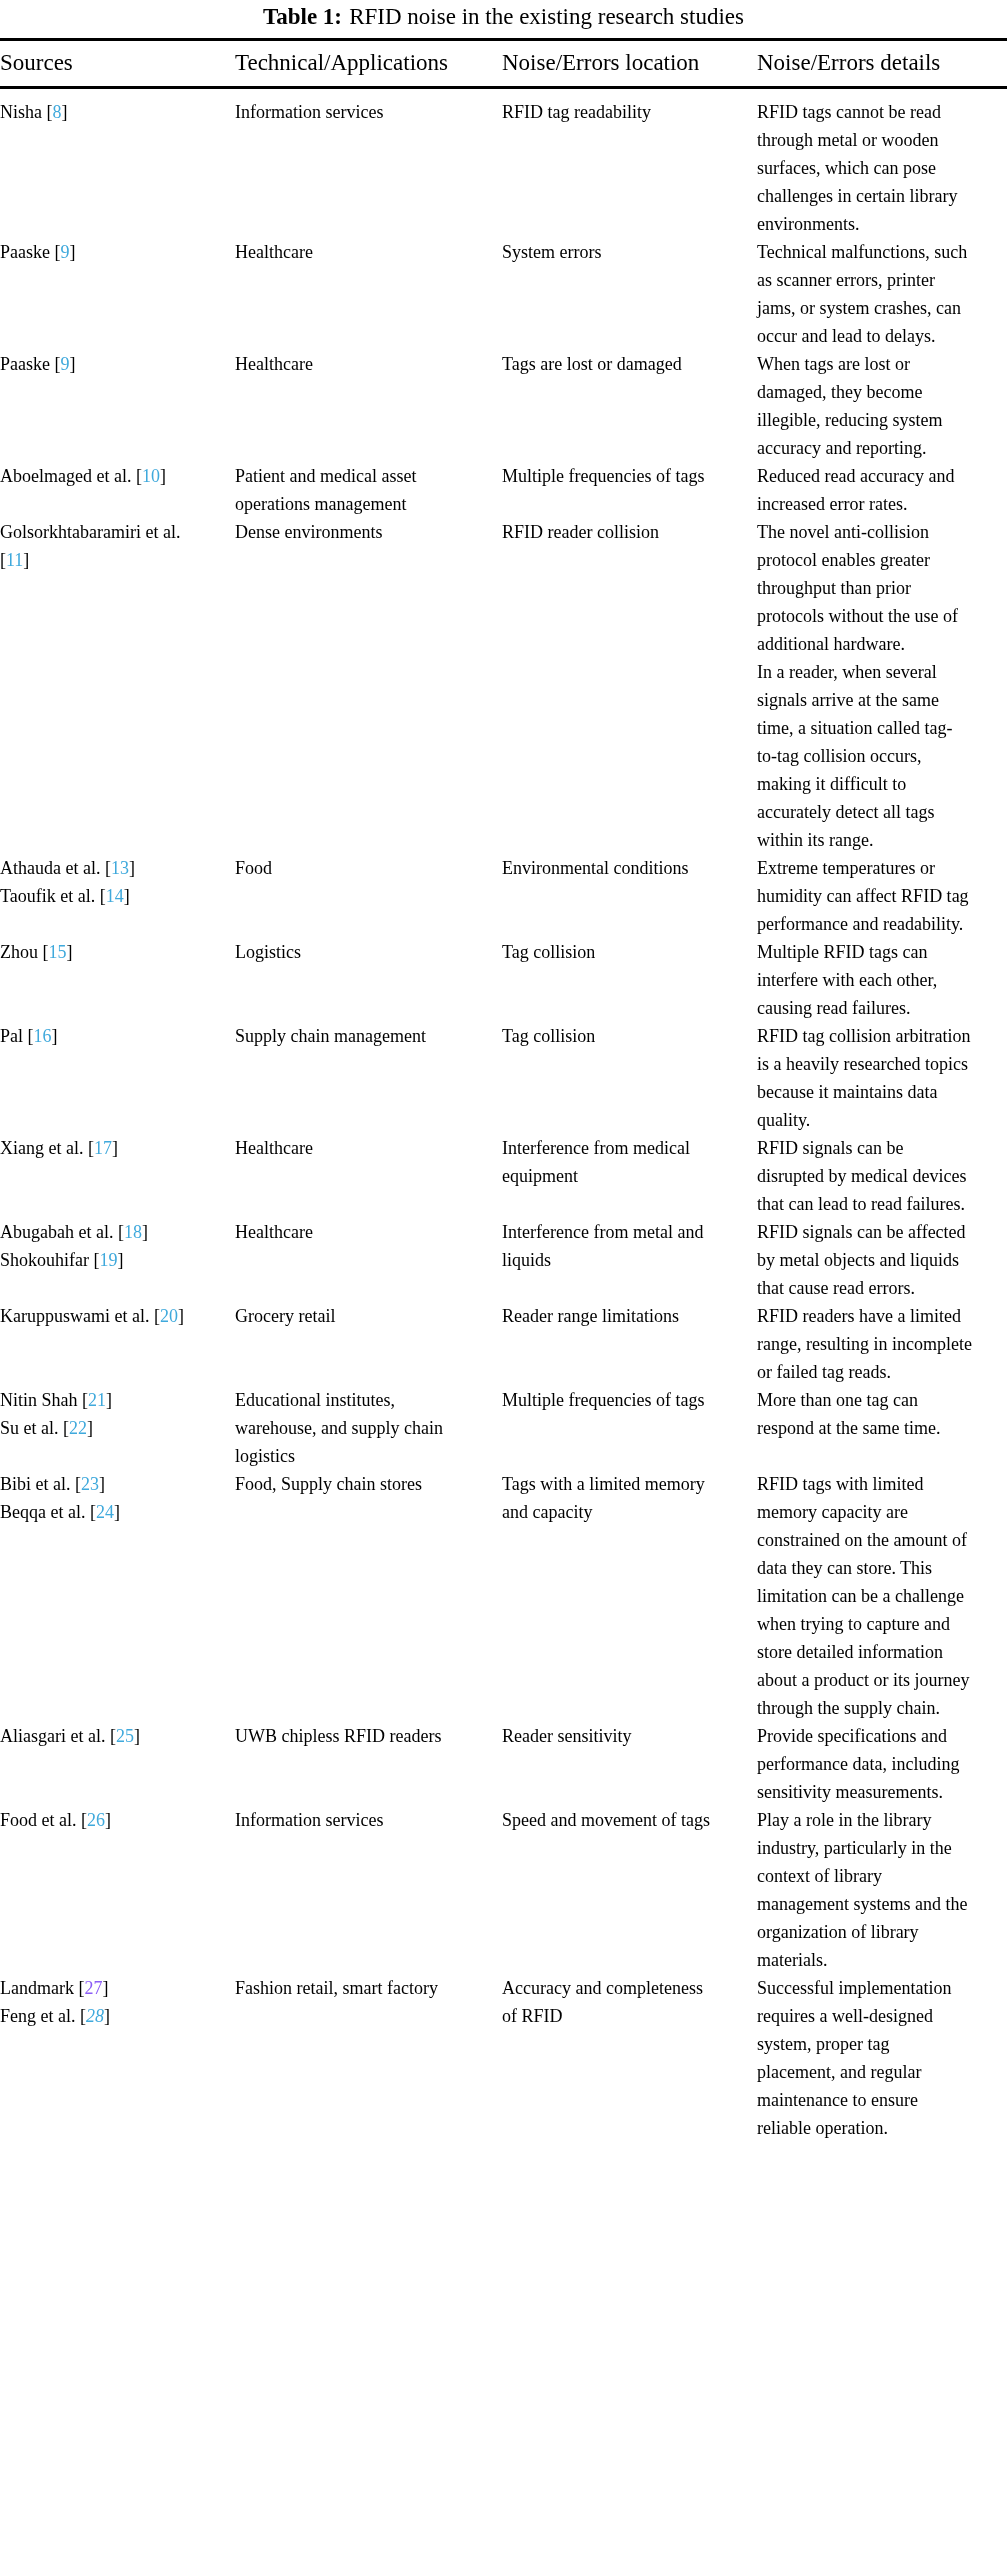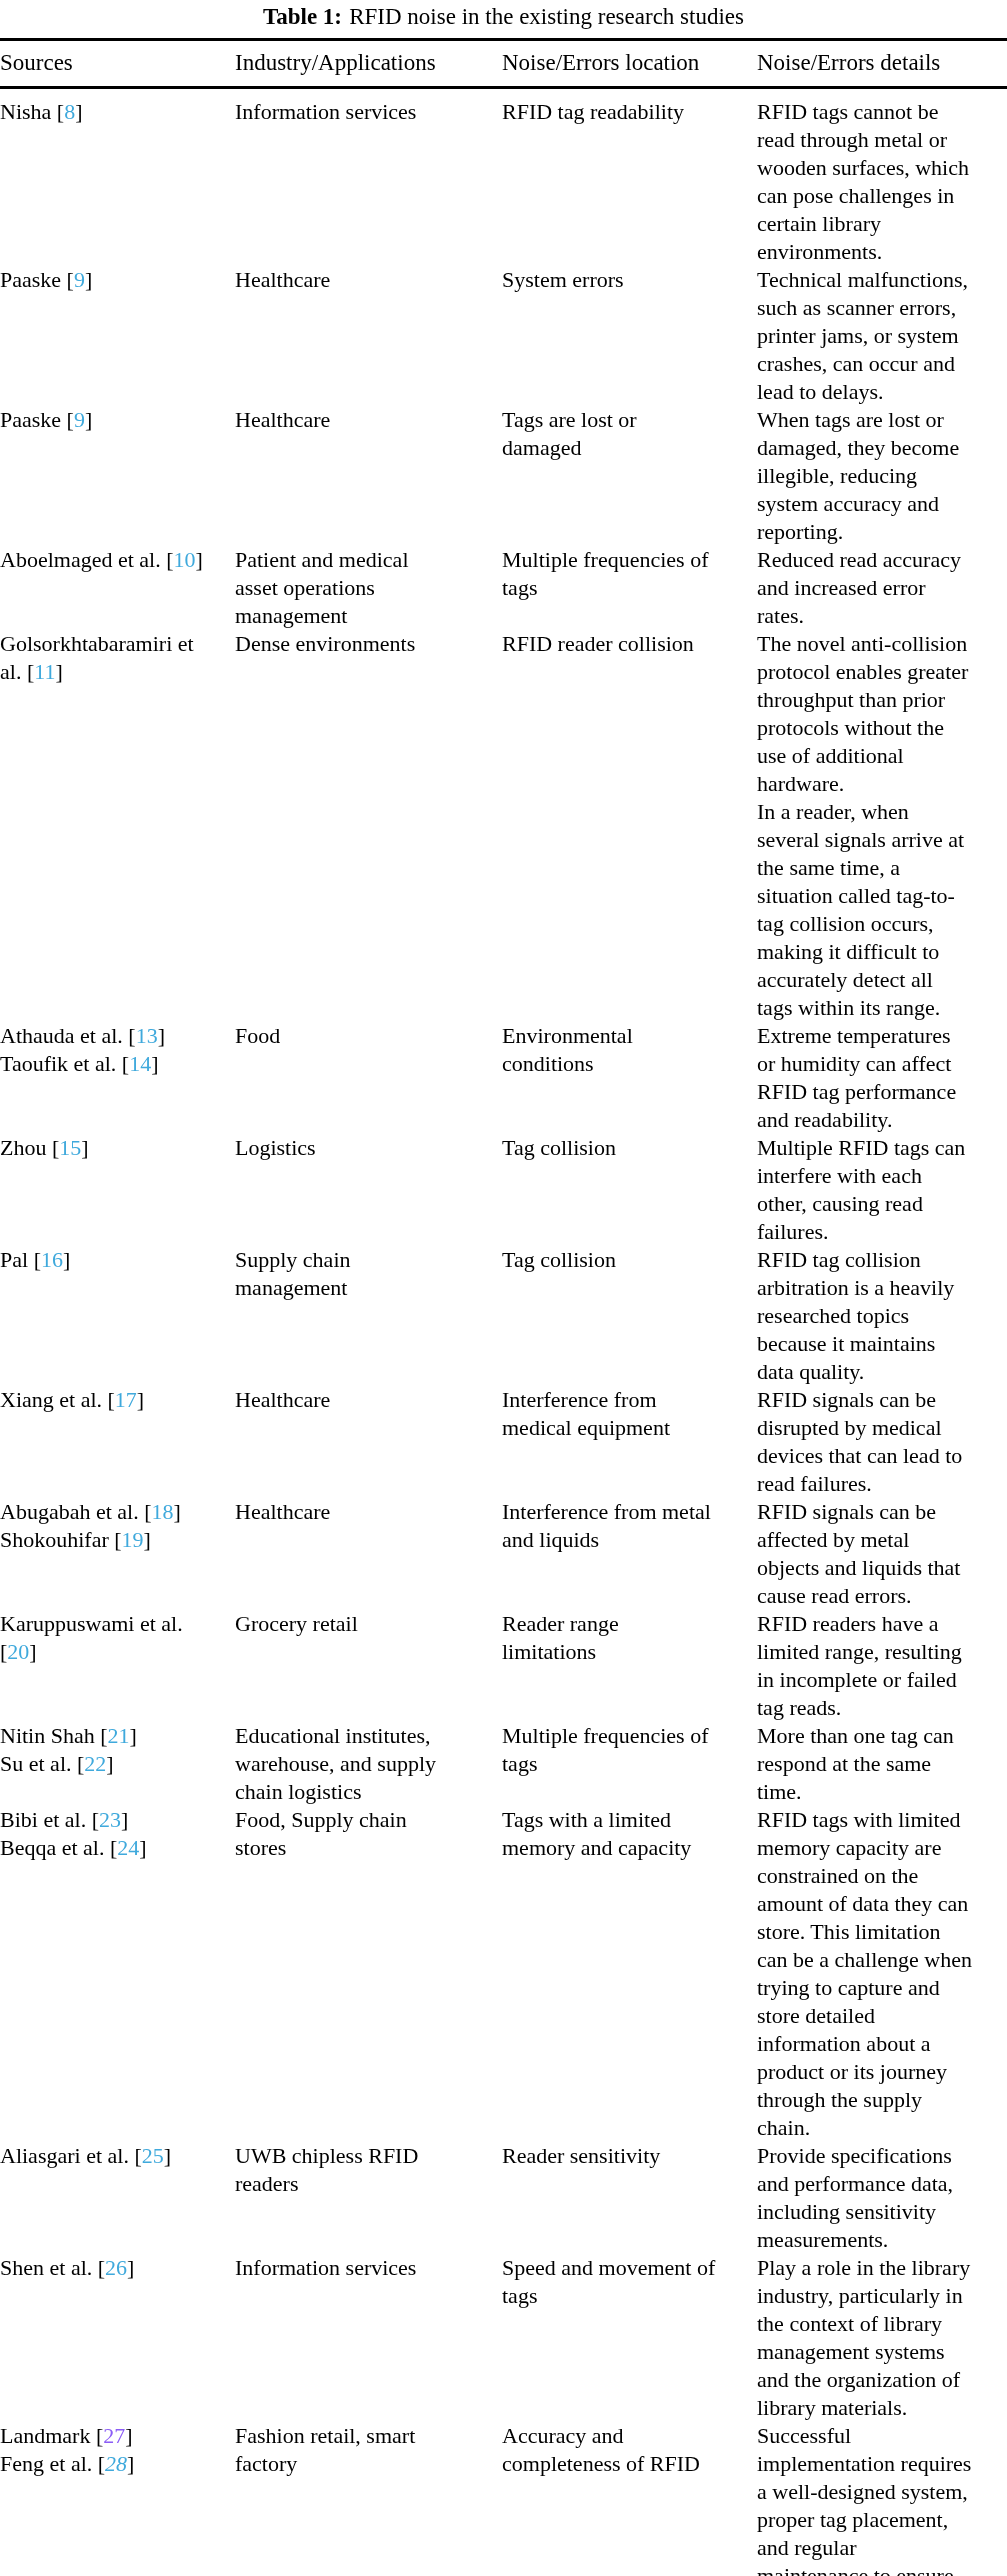--- a/index.html
+++ b/index.html
@@ -31,21 +31,21 @@
 
   .header-row {
     font-size: 23px;
     line-height: 26px;
     padding: 9.3px 0 10.3px 0;
   }
   .header-cell { box-sizing: border-box; }
 
   .tbody { padding-top: 9.3px; }
 
-  .row { font-size: 22px; line-height: 28px; }
+  .row { font-size: 18px; line-height: 28px; }
   .cell { box-sizing: border-box; }
   .c1 { padding-right: 24px; }
   .c2 { padding-right: 46px; }
   .c3 { padding-right: 39px; }
   .c4 { padding-right: 35px; }
 
   .source-entry { }
   .citation-ref { cursor: pointer; }
   .details-par { margin: 0; }
 </style>
@@ -55,21 +55,21 @@
 <div class="page">
 
   <div class="caption">
     <span class="cap-label">Table 1:</span><span class="cap-text">RFID noise in the existing research studies</span>
   </div>
 
   <div class="rule rule-top"></div>
 
   <div class="grid4 header-row">
     <div class="header-cell c1">Sources</div>
-    <div class="header-cell c2">Industry/Applications</div>
+    <div class="header-cell c2">Technical/Applications</div>
     <div class="header-cell c3">Noise/Errors location</div>
     <div class="header-cell c4">Noise/Errors details</div>
   </div>
 
   <div class="rule rule-mid"></div>
 
   <div class="tbody">
       <div class="grid4 row">
         <div class="cell c1">
           <div class="source-entry"><span>Nisha </span><span>[</span><span class="citation-ref" style="color: rgb(63, 169, 220);">8</span><span>]</span></div>
@@ -210,21 +210,21 @@
           <div class="source-entry"><span>Aliasgari et al. </span><span>[</span><span class="citation-ref" style="color: rgb(63, 169, 220);">25</span><span>]</span></div>
         </div>
         <div class="cell c2">UWB chipless RFID readers</div>
         <div class="cell c3">Reader sensitivity</div>
         <div class="cell c4">
           <div class="details-par">Provide specifications and performance data, including sensitivity measurements.</div>
         </div>
       </div>
       <div class="grid4 row">
         <div class="cell c1">
-          <div class="source-entry"><span>Shen et al. </span><span>[</span><span class="citation-ref" style="color: rgb(63, 169, 220);">26</span><span>]</span></div>
+          <div class="source-entry"><span>Food et al. </span><span>[</span><span class="citation-ref" style="color: rgb(63, 169, 220);">26</span><span>]</span></div>
         </div>
         <div class="cell c2">Information services</div>
         <div class="cell c3">Speed and movement of tags</div>
         <div class="cell c4">
           <div class="details-par">Play a role in the library industry, particularly in the context of library management systems and the organization of library materials.</div>
         </div>
       </div>
       <div class="grid4 row">
         <div class="cell c1">
           <div class="source-entry"><span>Landmark </span><span>[</span><span class="citation-ref" style="color: #8b5cf6;">27</span><span>]</span></div>

